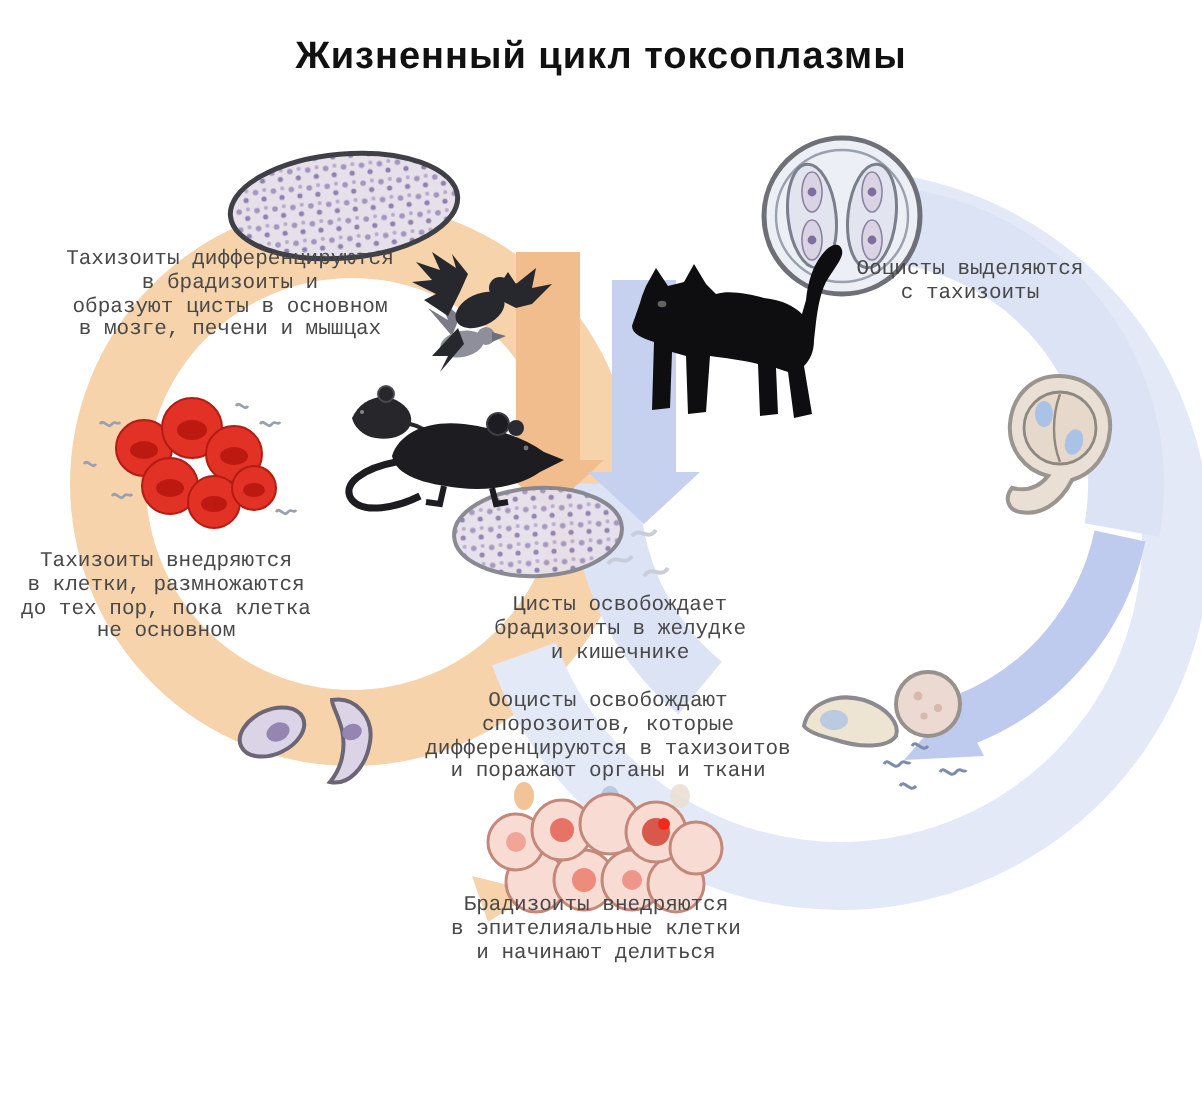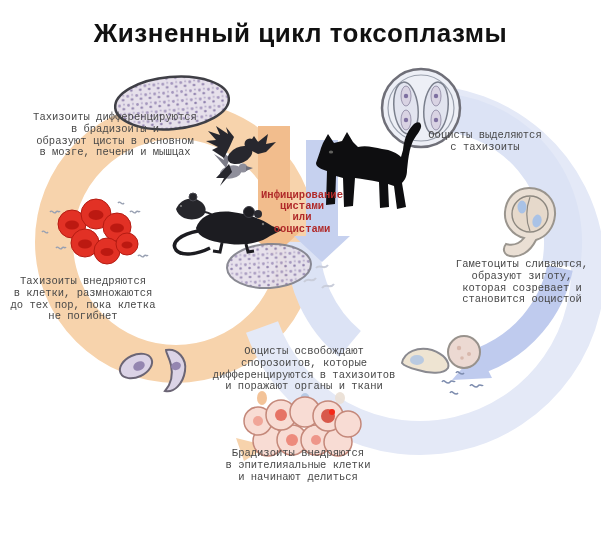--- a/index.html
+++ b/index.html
@@ -9,38 +9,38 @@
     background:#ffffff;
     overflow:hidden;
     font-family:"Liberation Mono","DejaVu Sans Mono",monospace;
   }
   .stage svg{position:absolute;left:0;top:0;}
   .title{
     position:absolute;left:0;right:0;top:18px;
     margin:0;
     text-align:center;
     font-family:"Liberation Sans","DejaVu Sans",sans-serif;
-    font-size:26px;font-weight:bold;color:#111;
+    font-size:19px;font-weight:bold;color:#111;
     letter-spacing:.5px;
   }
   .txt{
     position:absolute;
     white-space:pre-line;
     text-align:center;
     font-size:10.5px;
     line-height:11.8px;
     color:#484848;
     z-index:5;
   }
   .txt.red{
     color:#b02a2a;
     font-weight:bold;
     line-height:11.2px;
   }
-  .t-cyst-formation{left:10px;top:112px;width:210px;}
+  .t-cyst-formation{left:10px;top:125px;width:210px;}
   .t-cell-invasion{left:0px;top:276px;width:166px;}
   .t-brady-tachy{left:88px;top:391px;width:130px;}
   .t-cysts-release{left:222px;top:298px;width:176px;}
   .t-oocysts-release{left:198px;top:346px;width:212px;}
   .t-brady-epithelial{left:200px;top:448px;width:196px;}
   .t-oocysts-feces{left:405px;top:130px;width:160px;}
   .t-gametocytes{left:443px;top:259px;width:158px;}
   .t-brady-gameto{left:372px;top:398px;width:226px;}
   .t-infection{left:245px;top:190px;width:114px;}
 </style>
@@ -241,32 +241,27 @@
 
   <h1 class="title">Жизненный цикл токсоплазмы</h1>
 
   <div class="txt t-cyst-formation">Тахизоиты дифференцируются
 в брадизоиты и
 образуют цисты в основном
 в мозге, печени и мышцах</div>
   <div class="txt t-cell-invasion">Тахизоиты внедряются
 в клетки, размножаются
 до тех пор, пока клетка
-не погибнет</div>
+не основном</div>
+  <div class="txt t-cysts-release">Цисты освобождает
+брадизоиты в желудке
+и кишечнике</div>
   <div class="txt t-oocysts-release">Ооцисты освобождают
 спорозоитов, которые
 дифференцируются в тахизоитов
 и поражают органы и ткани</div>
   <div class="txt t-brady-epithelial">Брадизоиты внедряются
 в эпителияальные клетки
 и начинают делиться</div>
   <div class="txt t-oocysts-feces">Ооцисты выделяются
 с тахизоиты</div>
-  <div class="txt t-gametocytes">Гаметоциты сливаются,
-образуют зиготу,
-которая созревает и
-становится ооцистой</div>
-  <div class="txt red t-infection">Инфицирование
-цистами
-или
-ооцистами</div>
 
 </div>
 
 </body></html>

